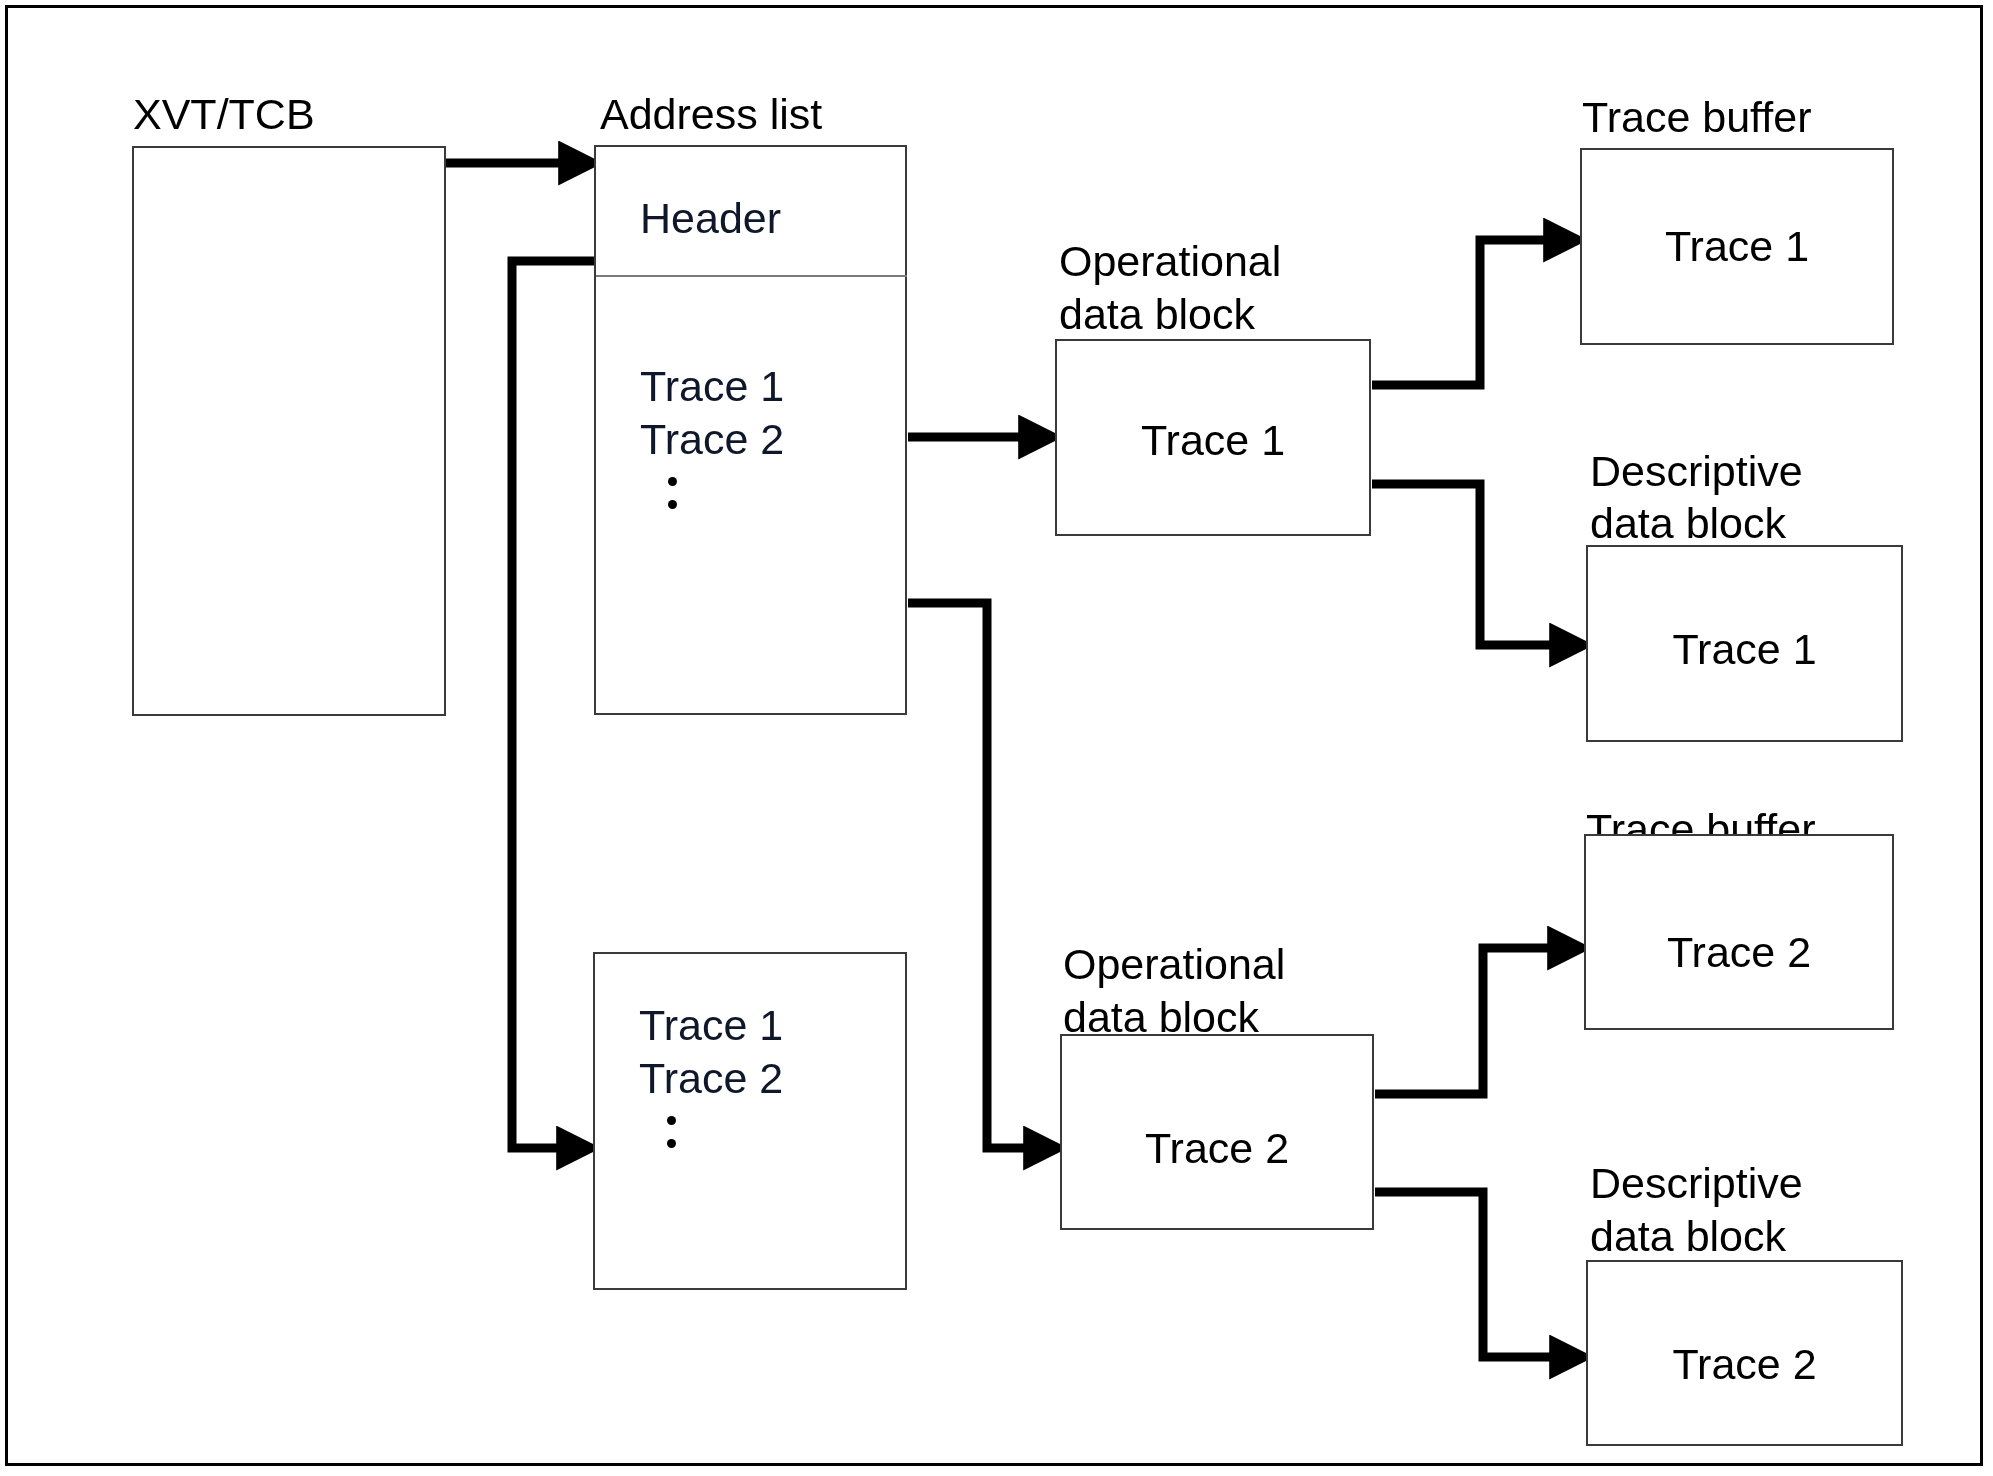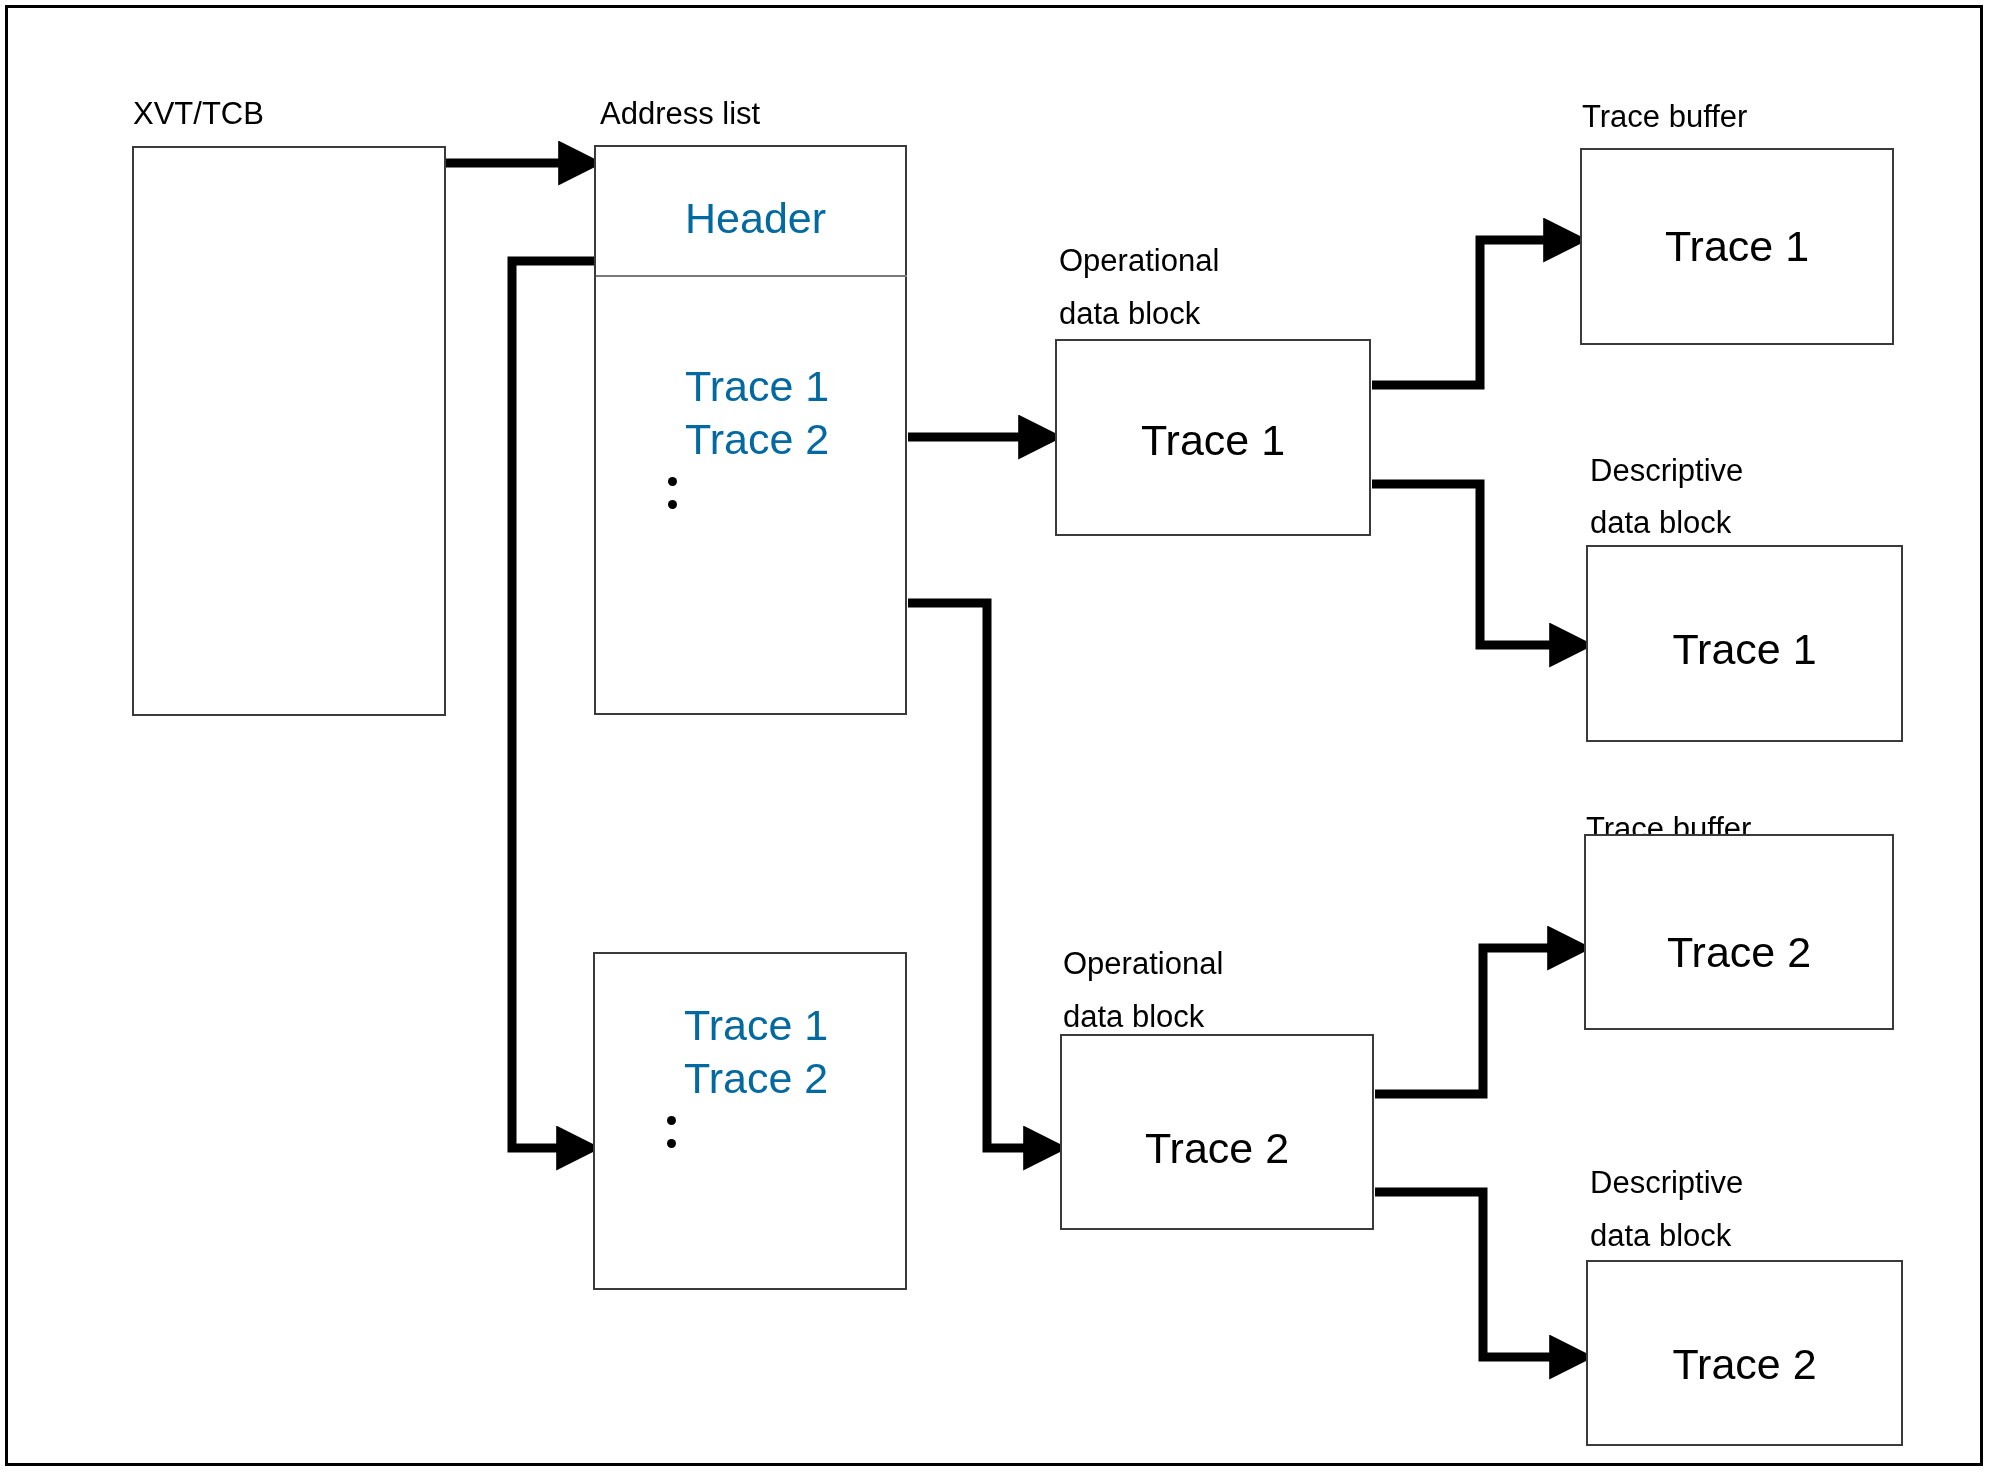--- a/index.html
+++ b/index.html
@@ -25,32 +25,31 @@
     box-sizing: border-box;
   }
   .box {
     position: absolute;
     border: 2px solid #3a3a3a;
     background: #ffffff;
     box-sizing: border-box;
   }
   .caption {
     position: absolute;
-    font-size: 31px;
+    font-size: 43px;
     color: #000000;
     white-space: pre;
     line-height: 52px;
   }
   .boxlabel {
     position: absolute;
     font-size: 43px;
-    color: #0369a1;
+    color: #0f172a;
     white-space: pre;
     line-height: 54px;
-    margin-left: 45px;
   }
   .centerlabel {
     position: absolute;
     font-size: 43px;
     color: #000000;
     white-space: pre;
     text-align: center;
     width: 100%;
     left: 0;
   }

